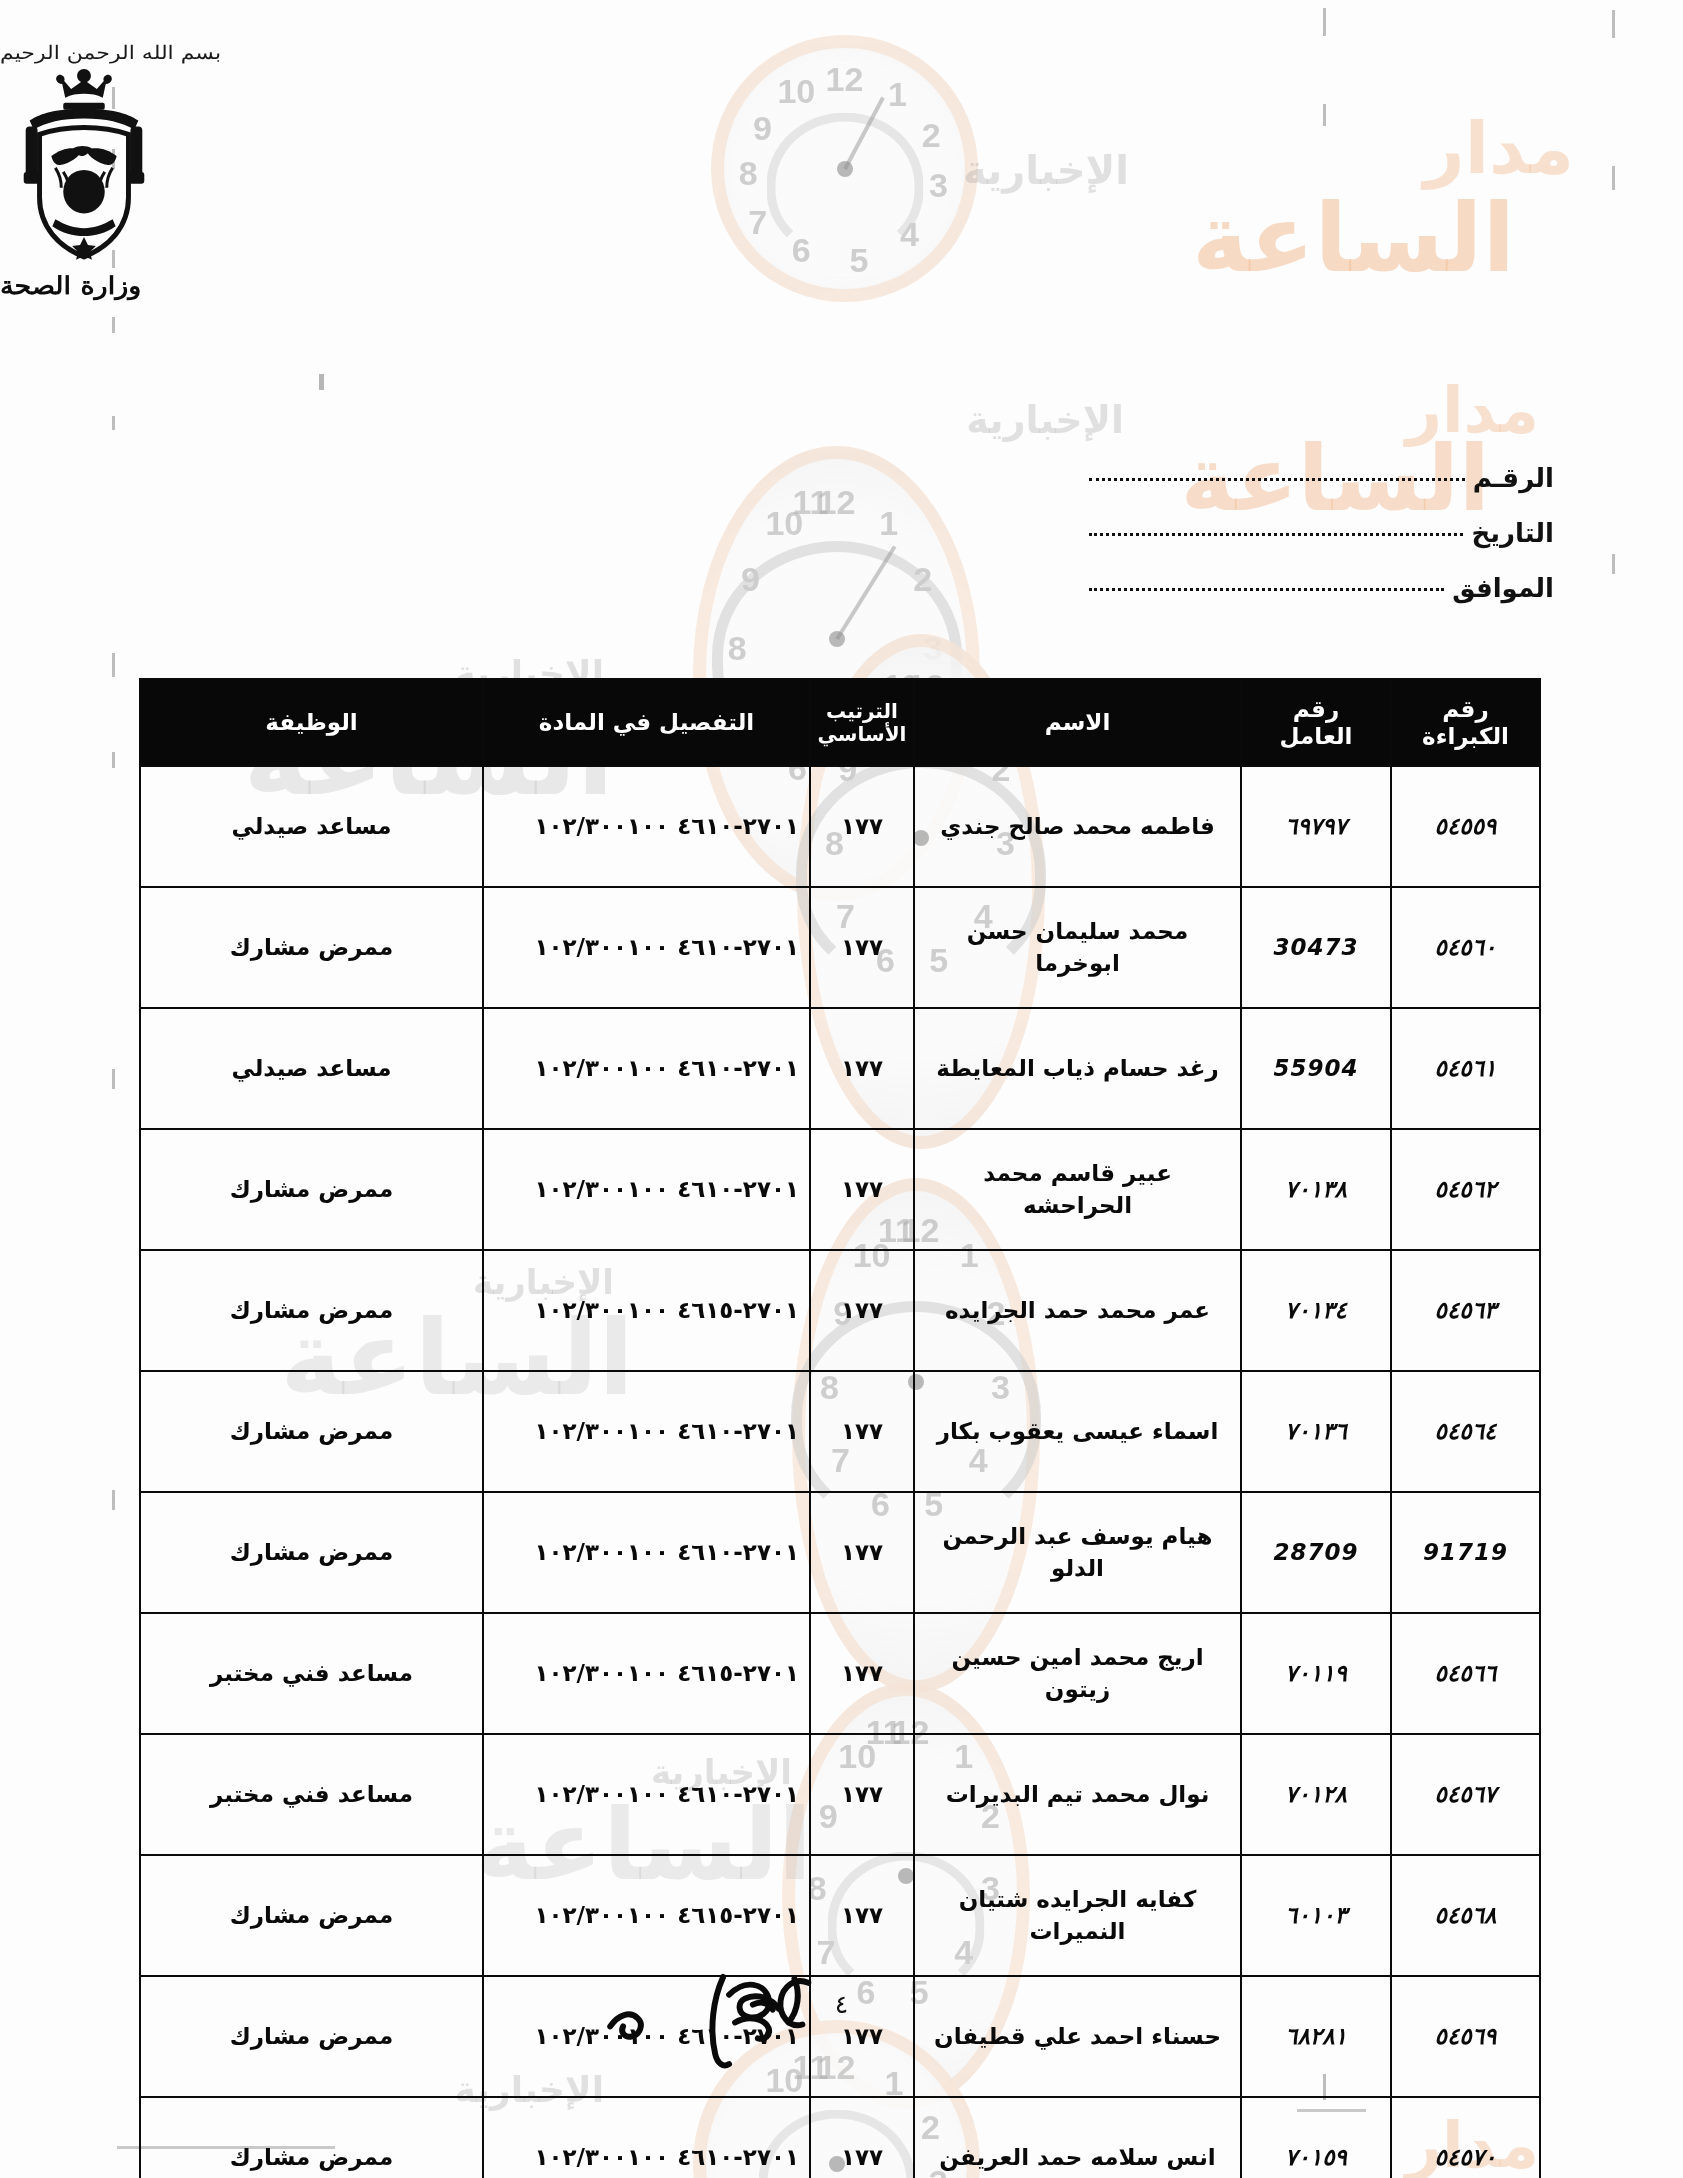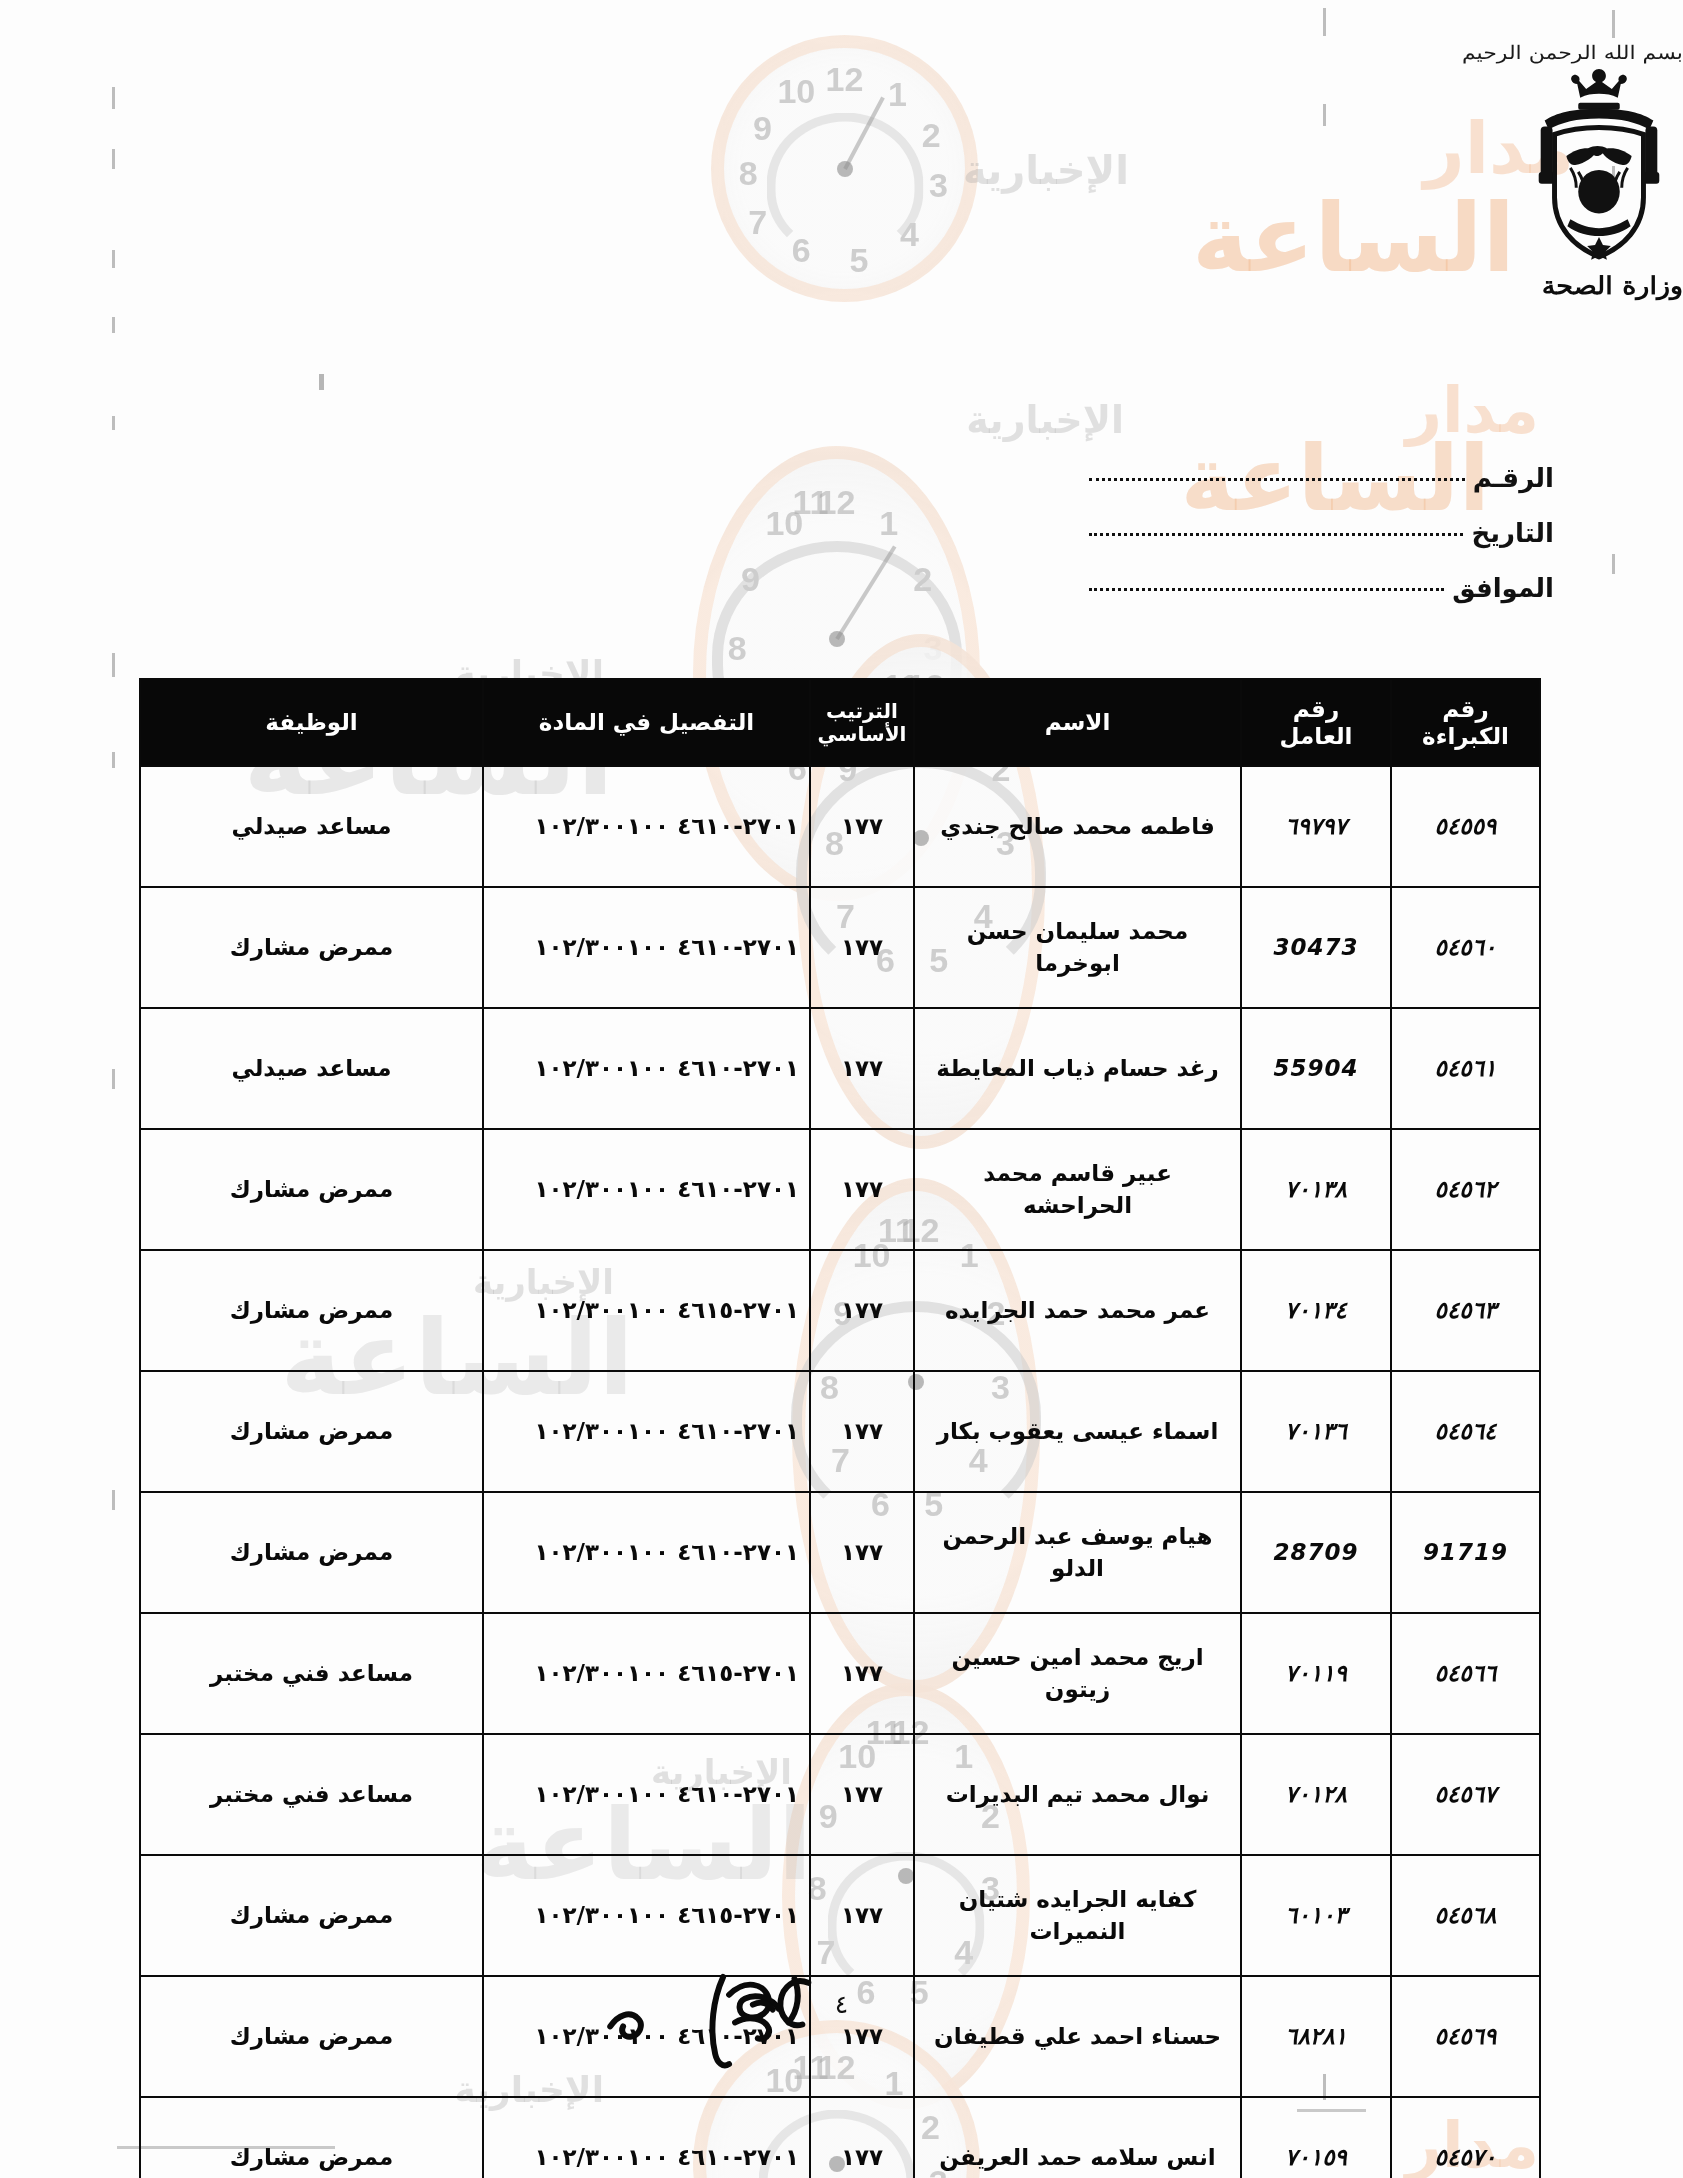--- a/index.html
+++ b/index.html
@@ -97,21 +97,21 @@
     font-family: "DejaVu Sans", sans-serif;
     white-space: nowrap;
     direction: rtl;
   }
 
   
   .letterhead {
     position: absolute;
     left: 0; right: 0;
     top: 40px;
-    text-align: right;
+    text-align: left;
   }
   .basmala {
     font-size: 22px;
     color: #1a1a1a;
     font-family: "DejaVu Serif", serif;
     letter-spacing: -1px;
     transform: scaleY(0.85);
     margin-bottom: -4px;
   }
   .emblem {

